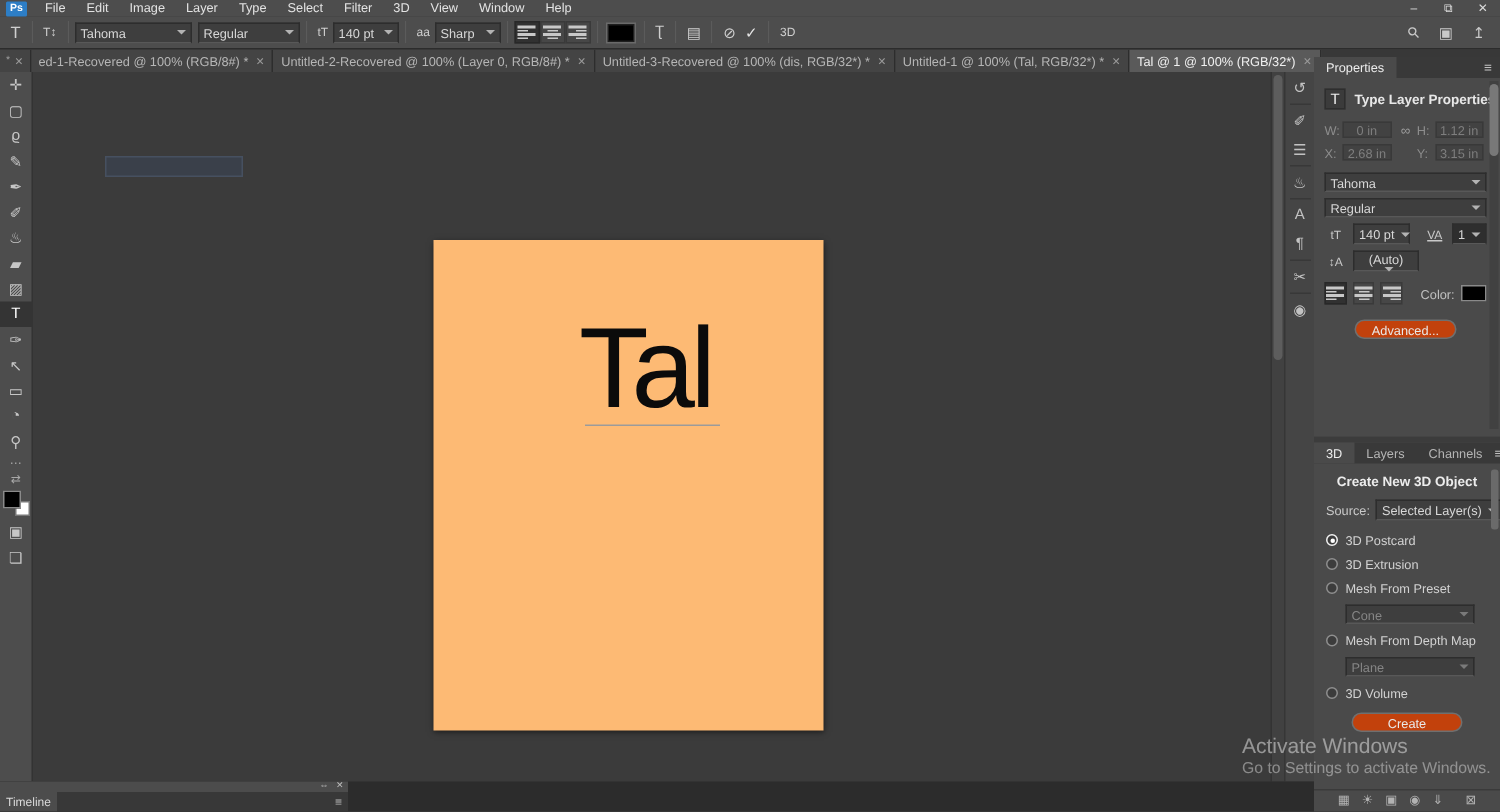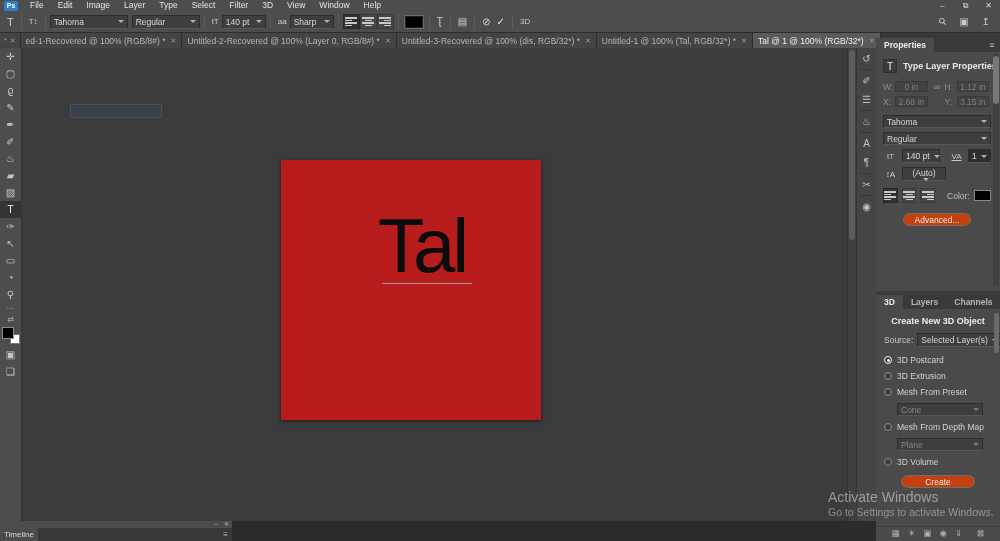--- a/index.html
+++ b/index.html
@@ -62,42 +62,42 @@
   .tool { width:22px; height:17px; display:flex; align-items:center; justify-content:center;
     font-size:10px; color:#c6c6c6; }
   .tool.selected { background:#343434; color:#ffffff; }
   .tool.tiny { font-size:8px; height:11px; color:#a8a8a8; }
   .swatch-wrap { position:relative; width:18px; height:17px; margin:2px 0; flex:none; }
   .swatch-bg { position:absolute; right:0; bottom:0; width:10px; height:10px; background:#fff; border:1px solid #777; }
   .swatch-fg { position:absolute; left:0; top:0; width:12px; height:12px; background:#000; border:1px solid #8a8a8a; }
 
   
   .pasteboard { position:absolute; left:22px; top:48px; width:825px; height:473px; background:#3b3b3b; }
-  .canvas { position:absolute; left:281px; top:160px; width:260px; height:260px; background:#b91c1c;
+  .canvas { position:absolute; left:289px; top:160px; width:260px; height:327px; background:#fdba74;
     box-shadow:0 1px 4px rgba(0,0,0,.55); z-index:3; }
   .canvas-text { position:absolute; left:97px; top:48px; font-size:76px; line-height:1;
     letter-spacing:-3px; color:#0b0b0b; font-family:"Liberation Sans", sans-serif; }
   .text-underline { position:absolute; left:101px; top:123px; width:90px; height:1px; background:#9b9b9b; }
   .overlaybox { position:absolute; left:70px; top:104px; width:92px; height:14px;
     background:#3a404a; border:1px solid #465060; z-index:6; }
 
   .vscroll { position:absolute; left:847px; top:48px; width:9px; height:473px; background:#414141; border-left:1px solid #333; z-index:4; }
   .vthumb { position:absolute; left:1px; top:2px; width:6px; height:190px; background:#5d5d5d; border-radius:3px; }
 
   
   .dock { position:absolute; left:856px; top:48px; width:20px; height:473px;
     background:#454545; border-left:1px solid #363636; display:flex; flex-direction:column; align-items:center; padding-top:1px; z-index:4; }
   .dock-icon { width:20px; height:19px; display:flex; align-items:center; justify-content:center; font-size:10px; color:#c2c2c2; }
   .dock-sep { width:14px; height:1px; background:#383838; margin:1px 0; flex:none; }
 
   
   .rightpanel { position:absolute; left:876px; top:38px; width:124px; height:503px;
     background:#434343; display:flex; flex-direction:column; z-index:8; }
   .ptab-row { height:14px; background:#393939; display:flex; align-items:stretch; font-size:8.5px; flex:none; }
-  .ptab { padding:4px 8px; display:flex; align-items:center; color:#b5b5b5; white-space:nowrap;font-weight:bold; }
+  .ptab { padding:4px 8px; display:flex; align-items:center; color:#b5b5b5; white-space:nowrap; }
   .ptab.active { background:#4a4a4a; color:#ececec; }
   .ptab-fill { flex:1; }
   .pmenu { width:16px; display:flex; align-items:center; justify-content:center; color:#c0c0c0; font-size:9px; }
 
   .props { position:relative; height:239px; background:#4a4a4a; padding:5px 9px 0 7px; font-size:8.5px; flex:none; }
   .ptitle-row { display:flex; align-items:center; gap:6px; margin:2px 0 8px 0; }
   .ticon { width:14px; height:14px; background:#3b3b3b; border:1px solid #2e2e2e; color:#eee;
     display:flex; align-items:center; justify-content:center; font-size:10px; flex:none; }
   .ptitle { font-size:9px; font-weight:bold; color:#e8e8e8; white-space:nowrap; }
   .dimrow { display:flex; align-items:center; margin:4px 0; color:#8d8d8d; }

